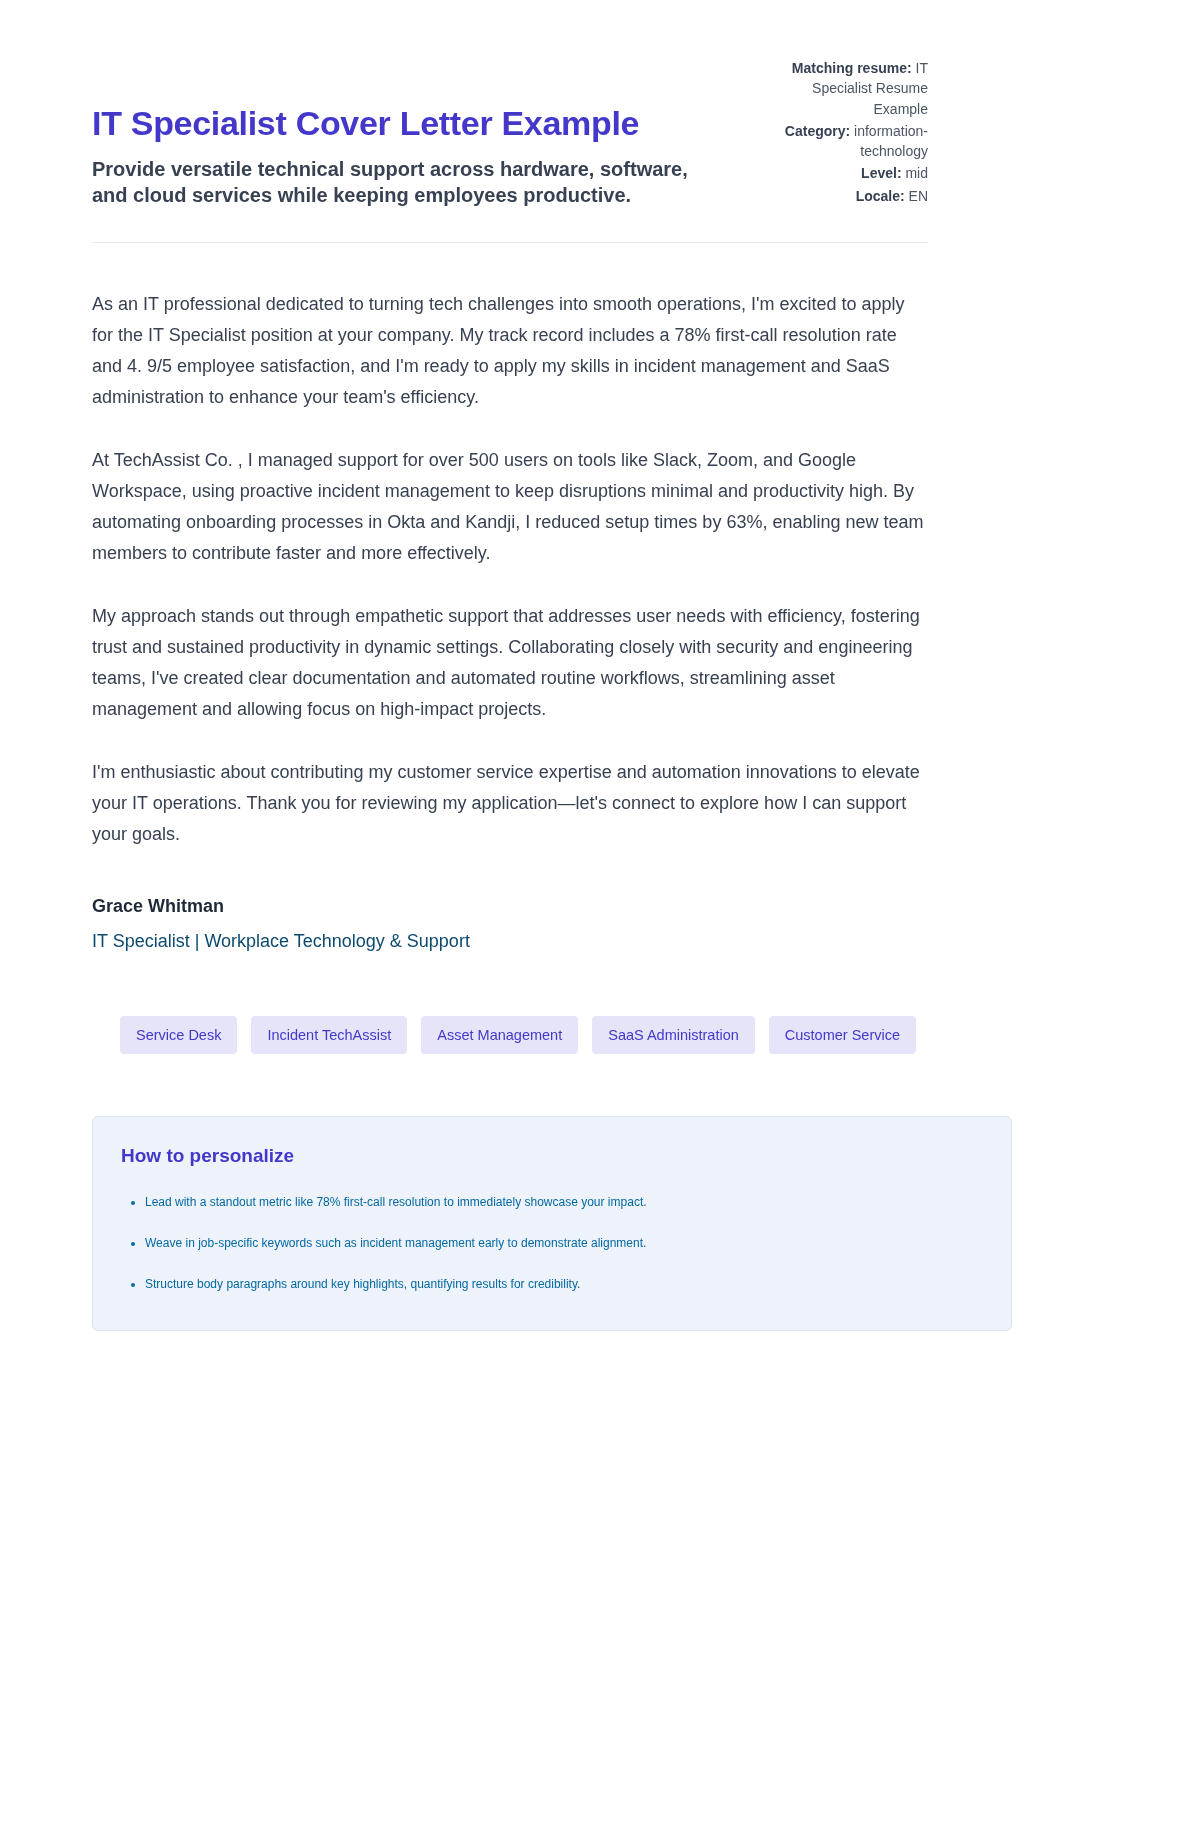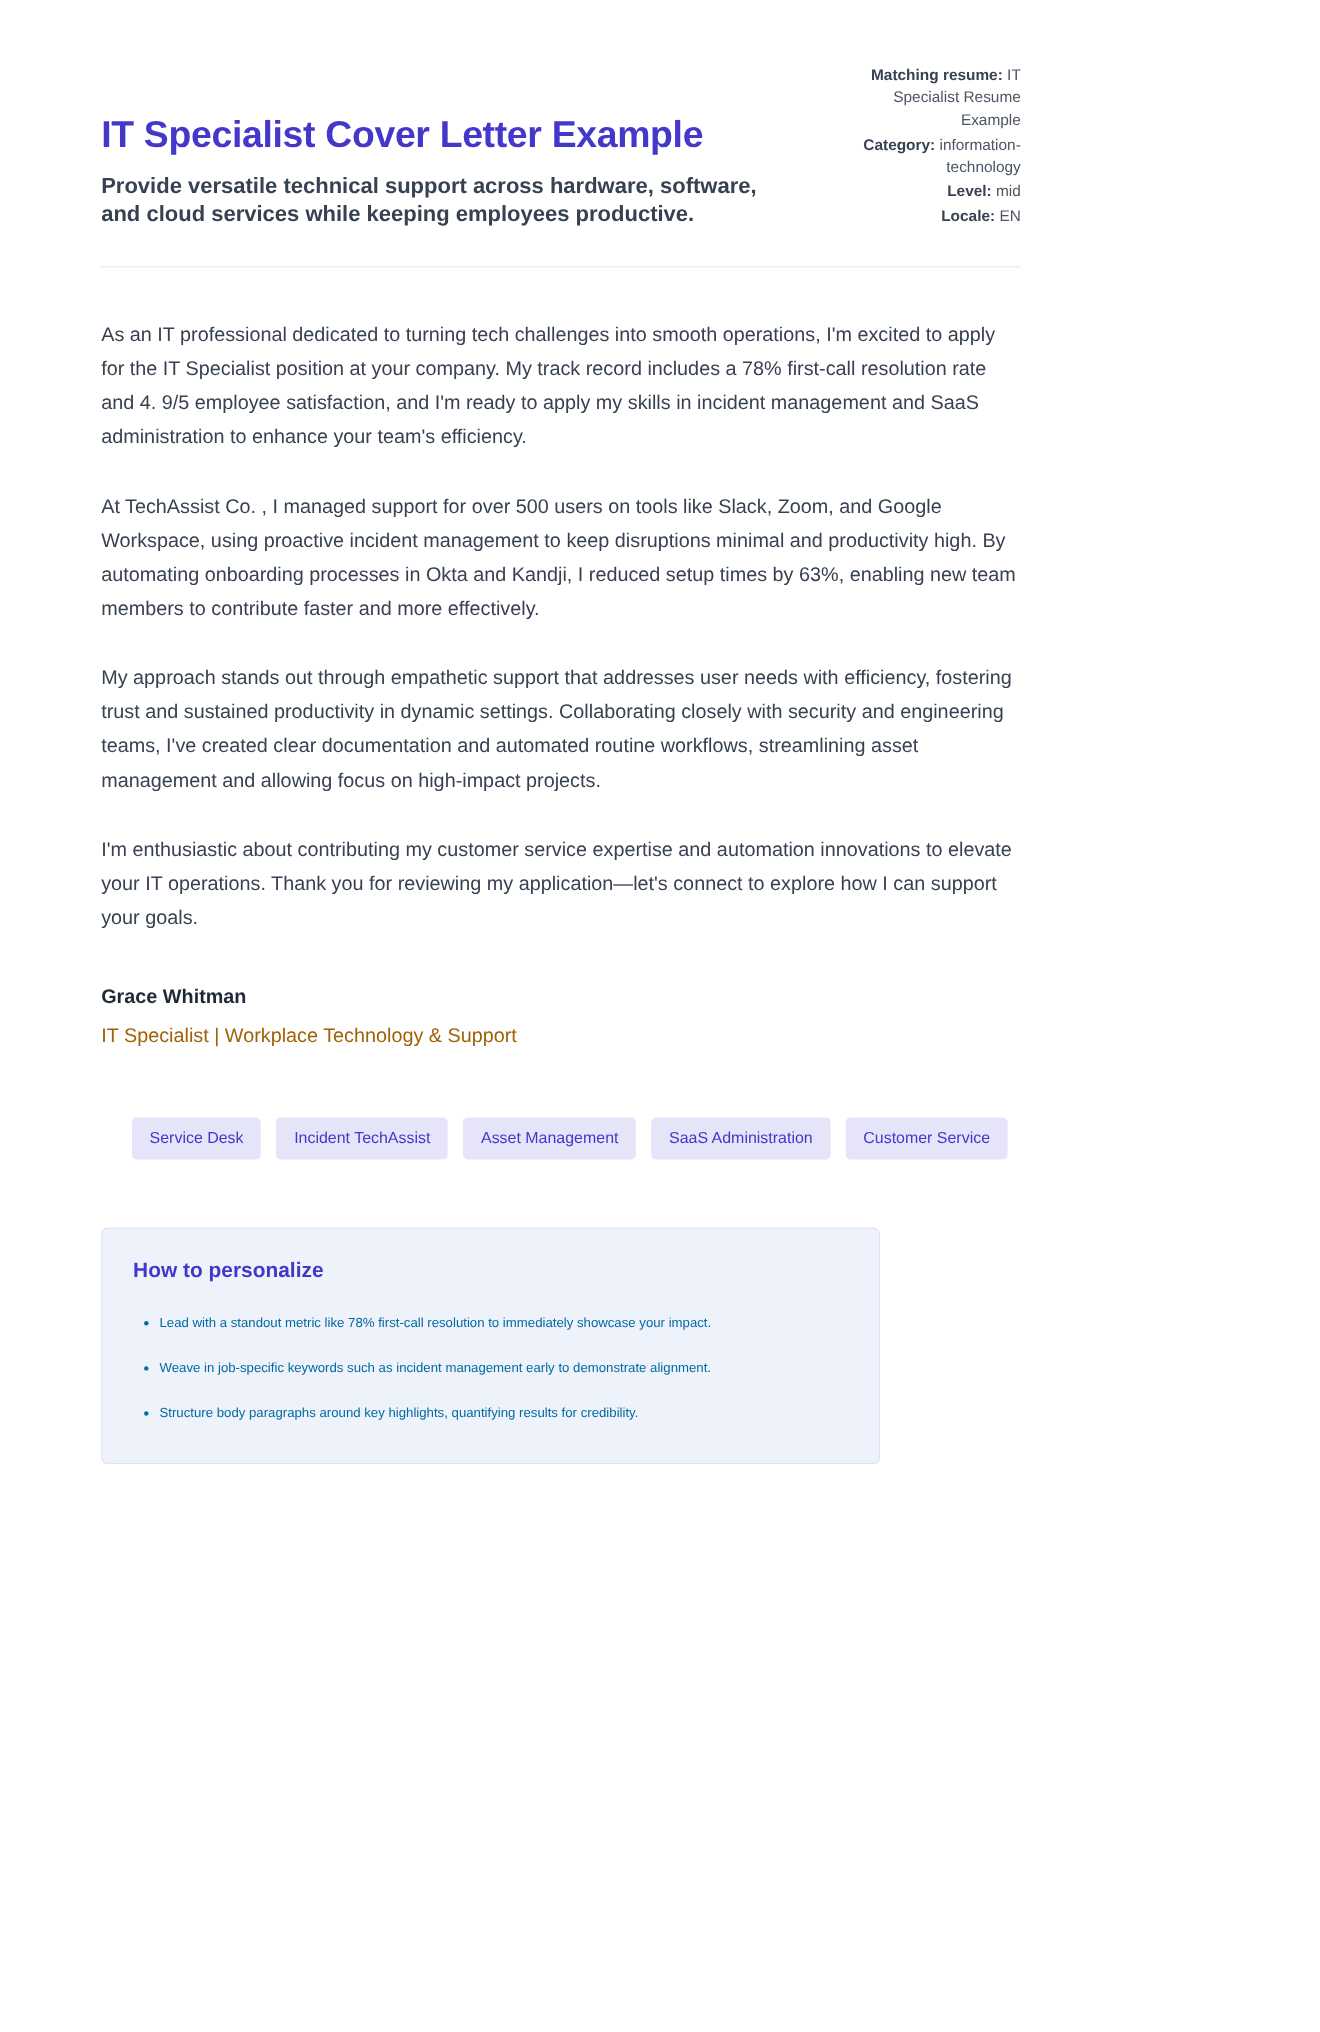--- a/index.html
+++ b/index.html
@@ -72,21 +72,21 @@
     margin-bottom: 32px;
   }
   .sig-name {
     font-size: 18px;
     font-weight: 700;
     color: #1f2937;
     margin-top: 46px;
   }
   .sig-title {
     font-size: 18px;
-    color: #a16207;
+    color: #0c4a6e;
     margin-top: 14px;
   }
 
   
   .tags {
     width: 836px;
     margin-top: 64px;
     display: flex;
     flex-wrap: wrap;
     gap: 10px 14px;
@@ -98,21 +98,21 @@
     color: #4338ca;
     font-size: 14.5px;
     padding: 11px 16px;
     border-radius: 4px;
     cursor: pointer;
     white-space: nowrap;
   }
 
   
   .personalize-box {
-    width: 708px;
+    width: 920px;
     margin-top: 62px;
     background: #edf2fb;
     border: 1px solid #dbe2f1;
     border-radius: 6px;
     padding: 28px 28px 30px 28px;
   }
   .personalize-heading {
     font-size: 19px;
     font-weight: 700;
     color: #4338ca;

